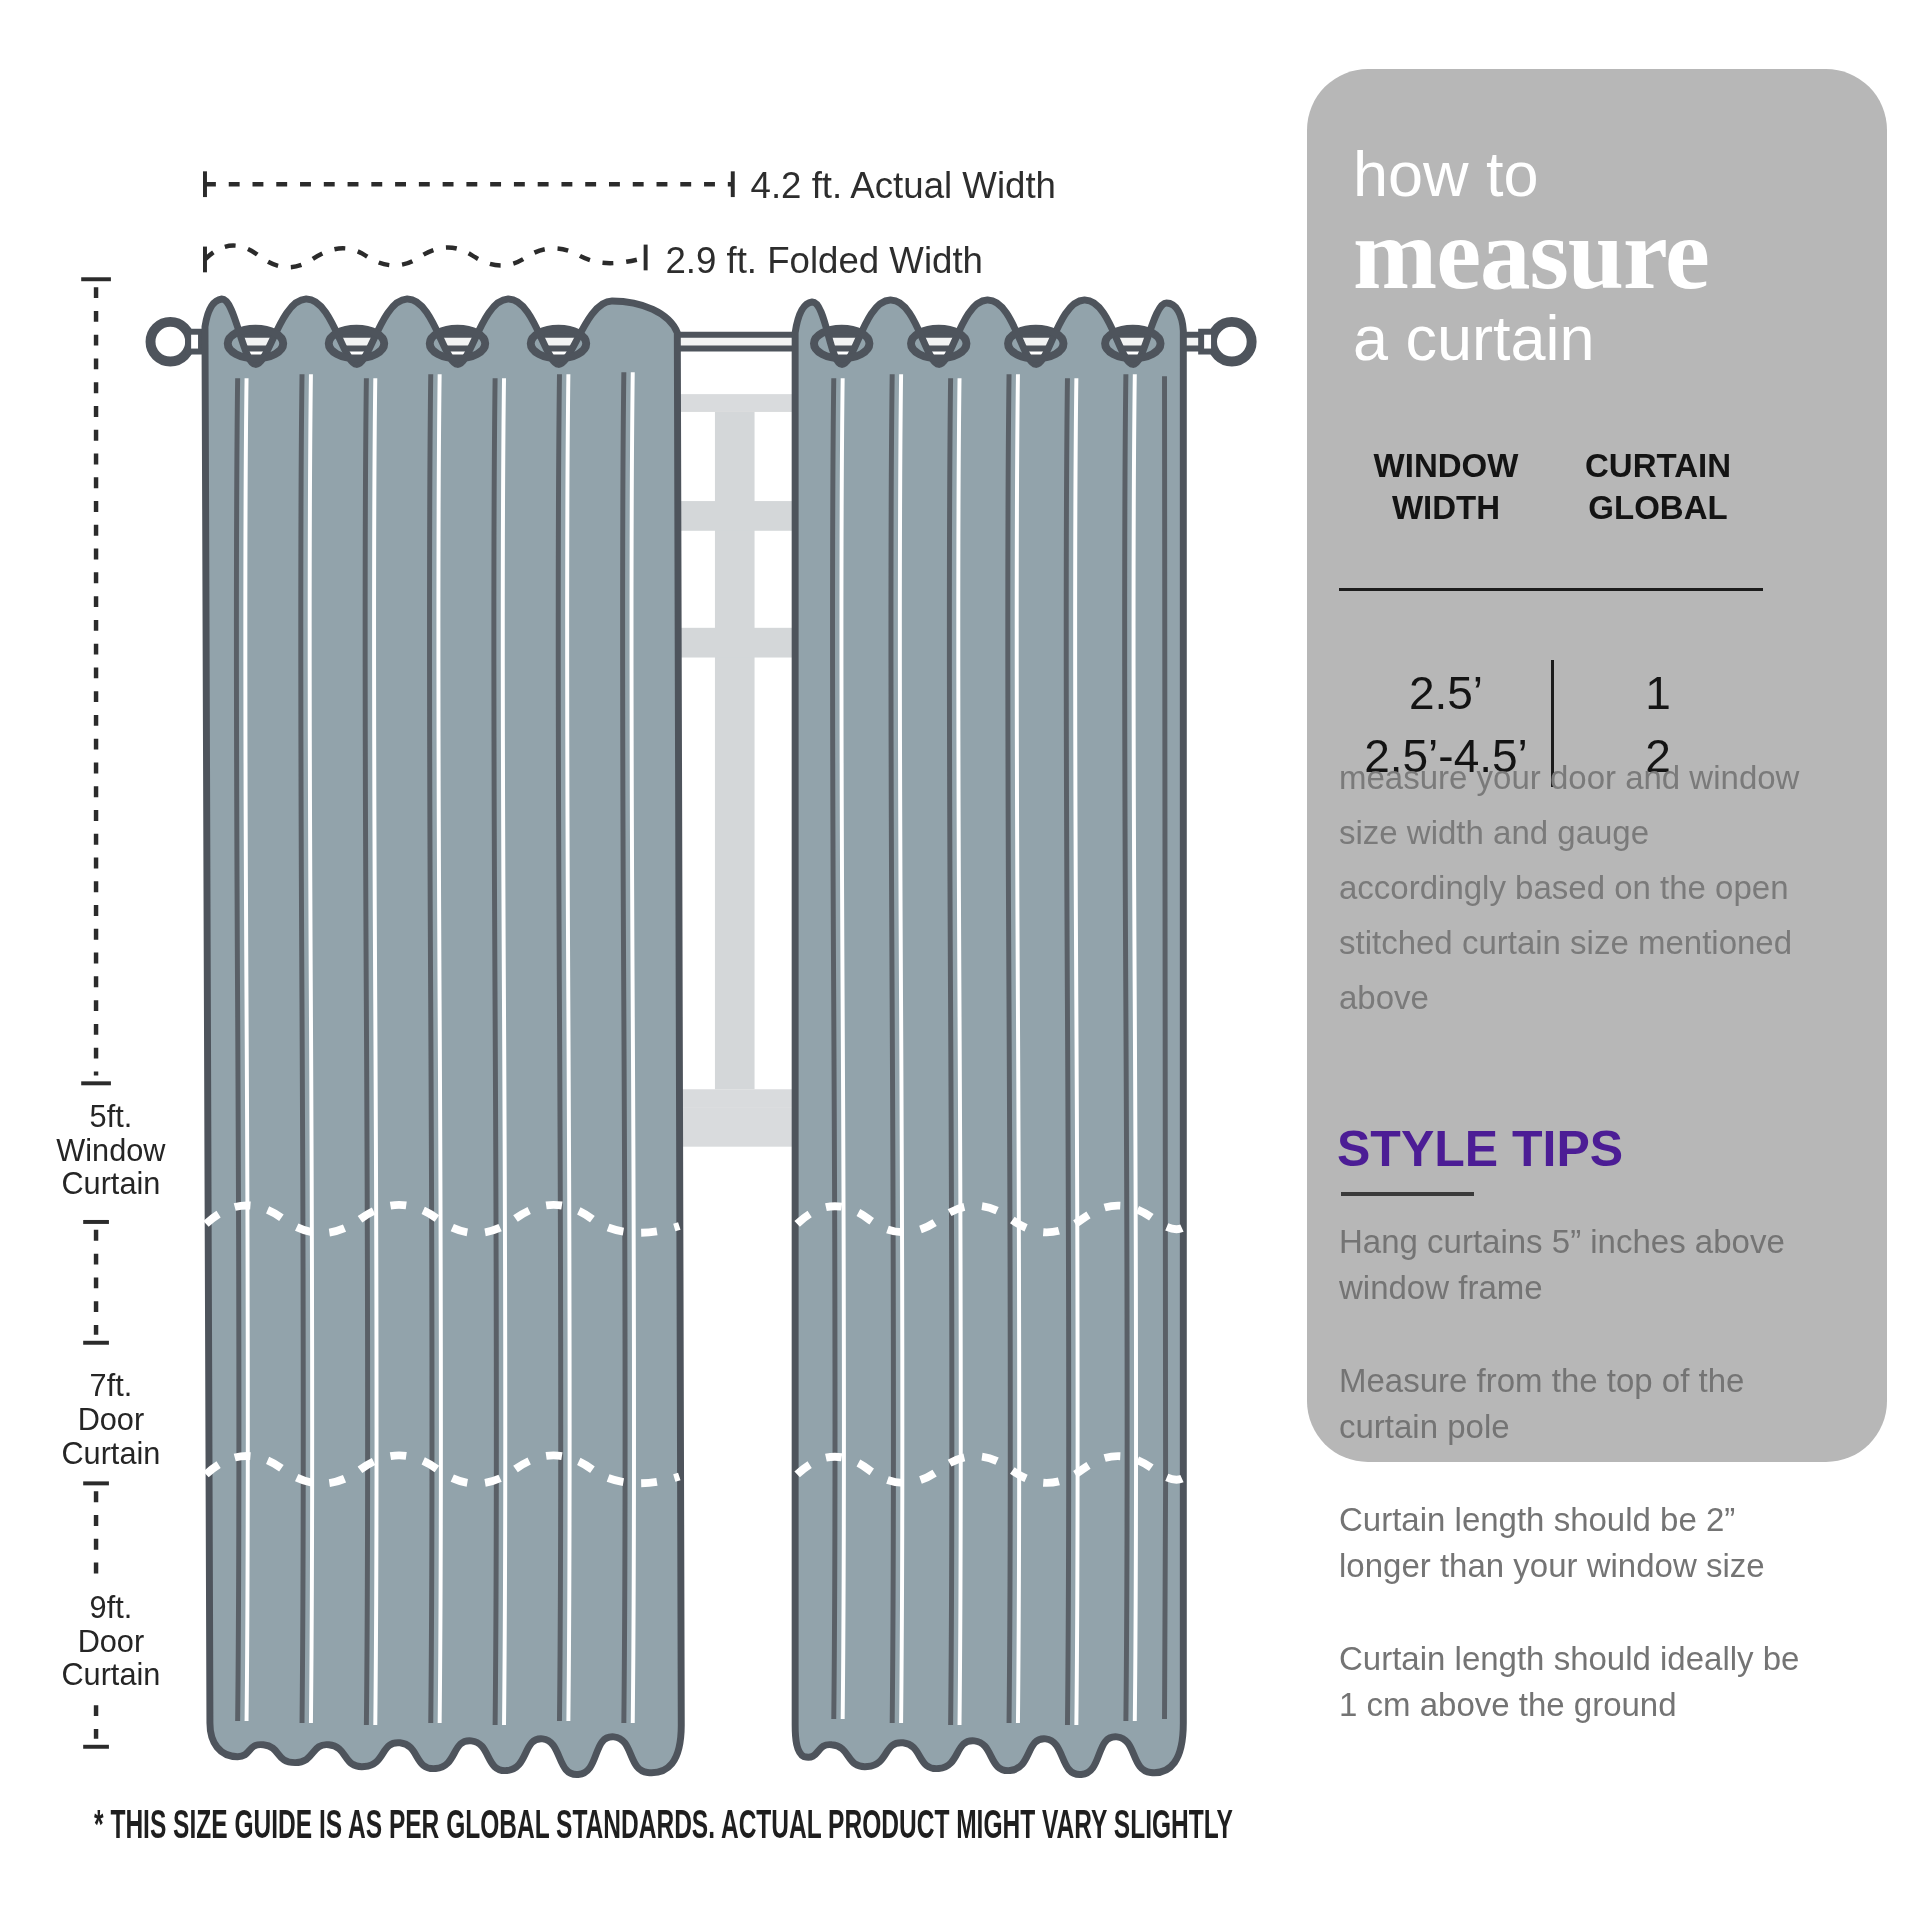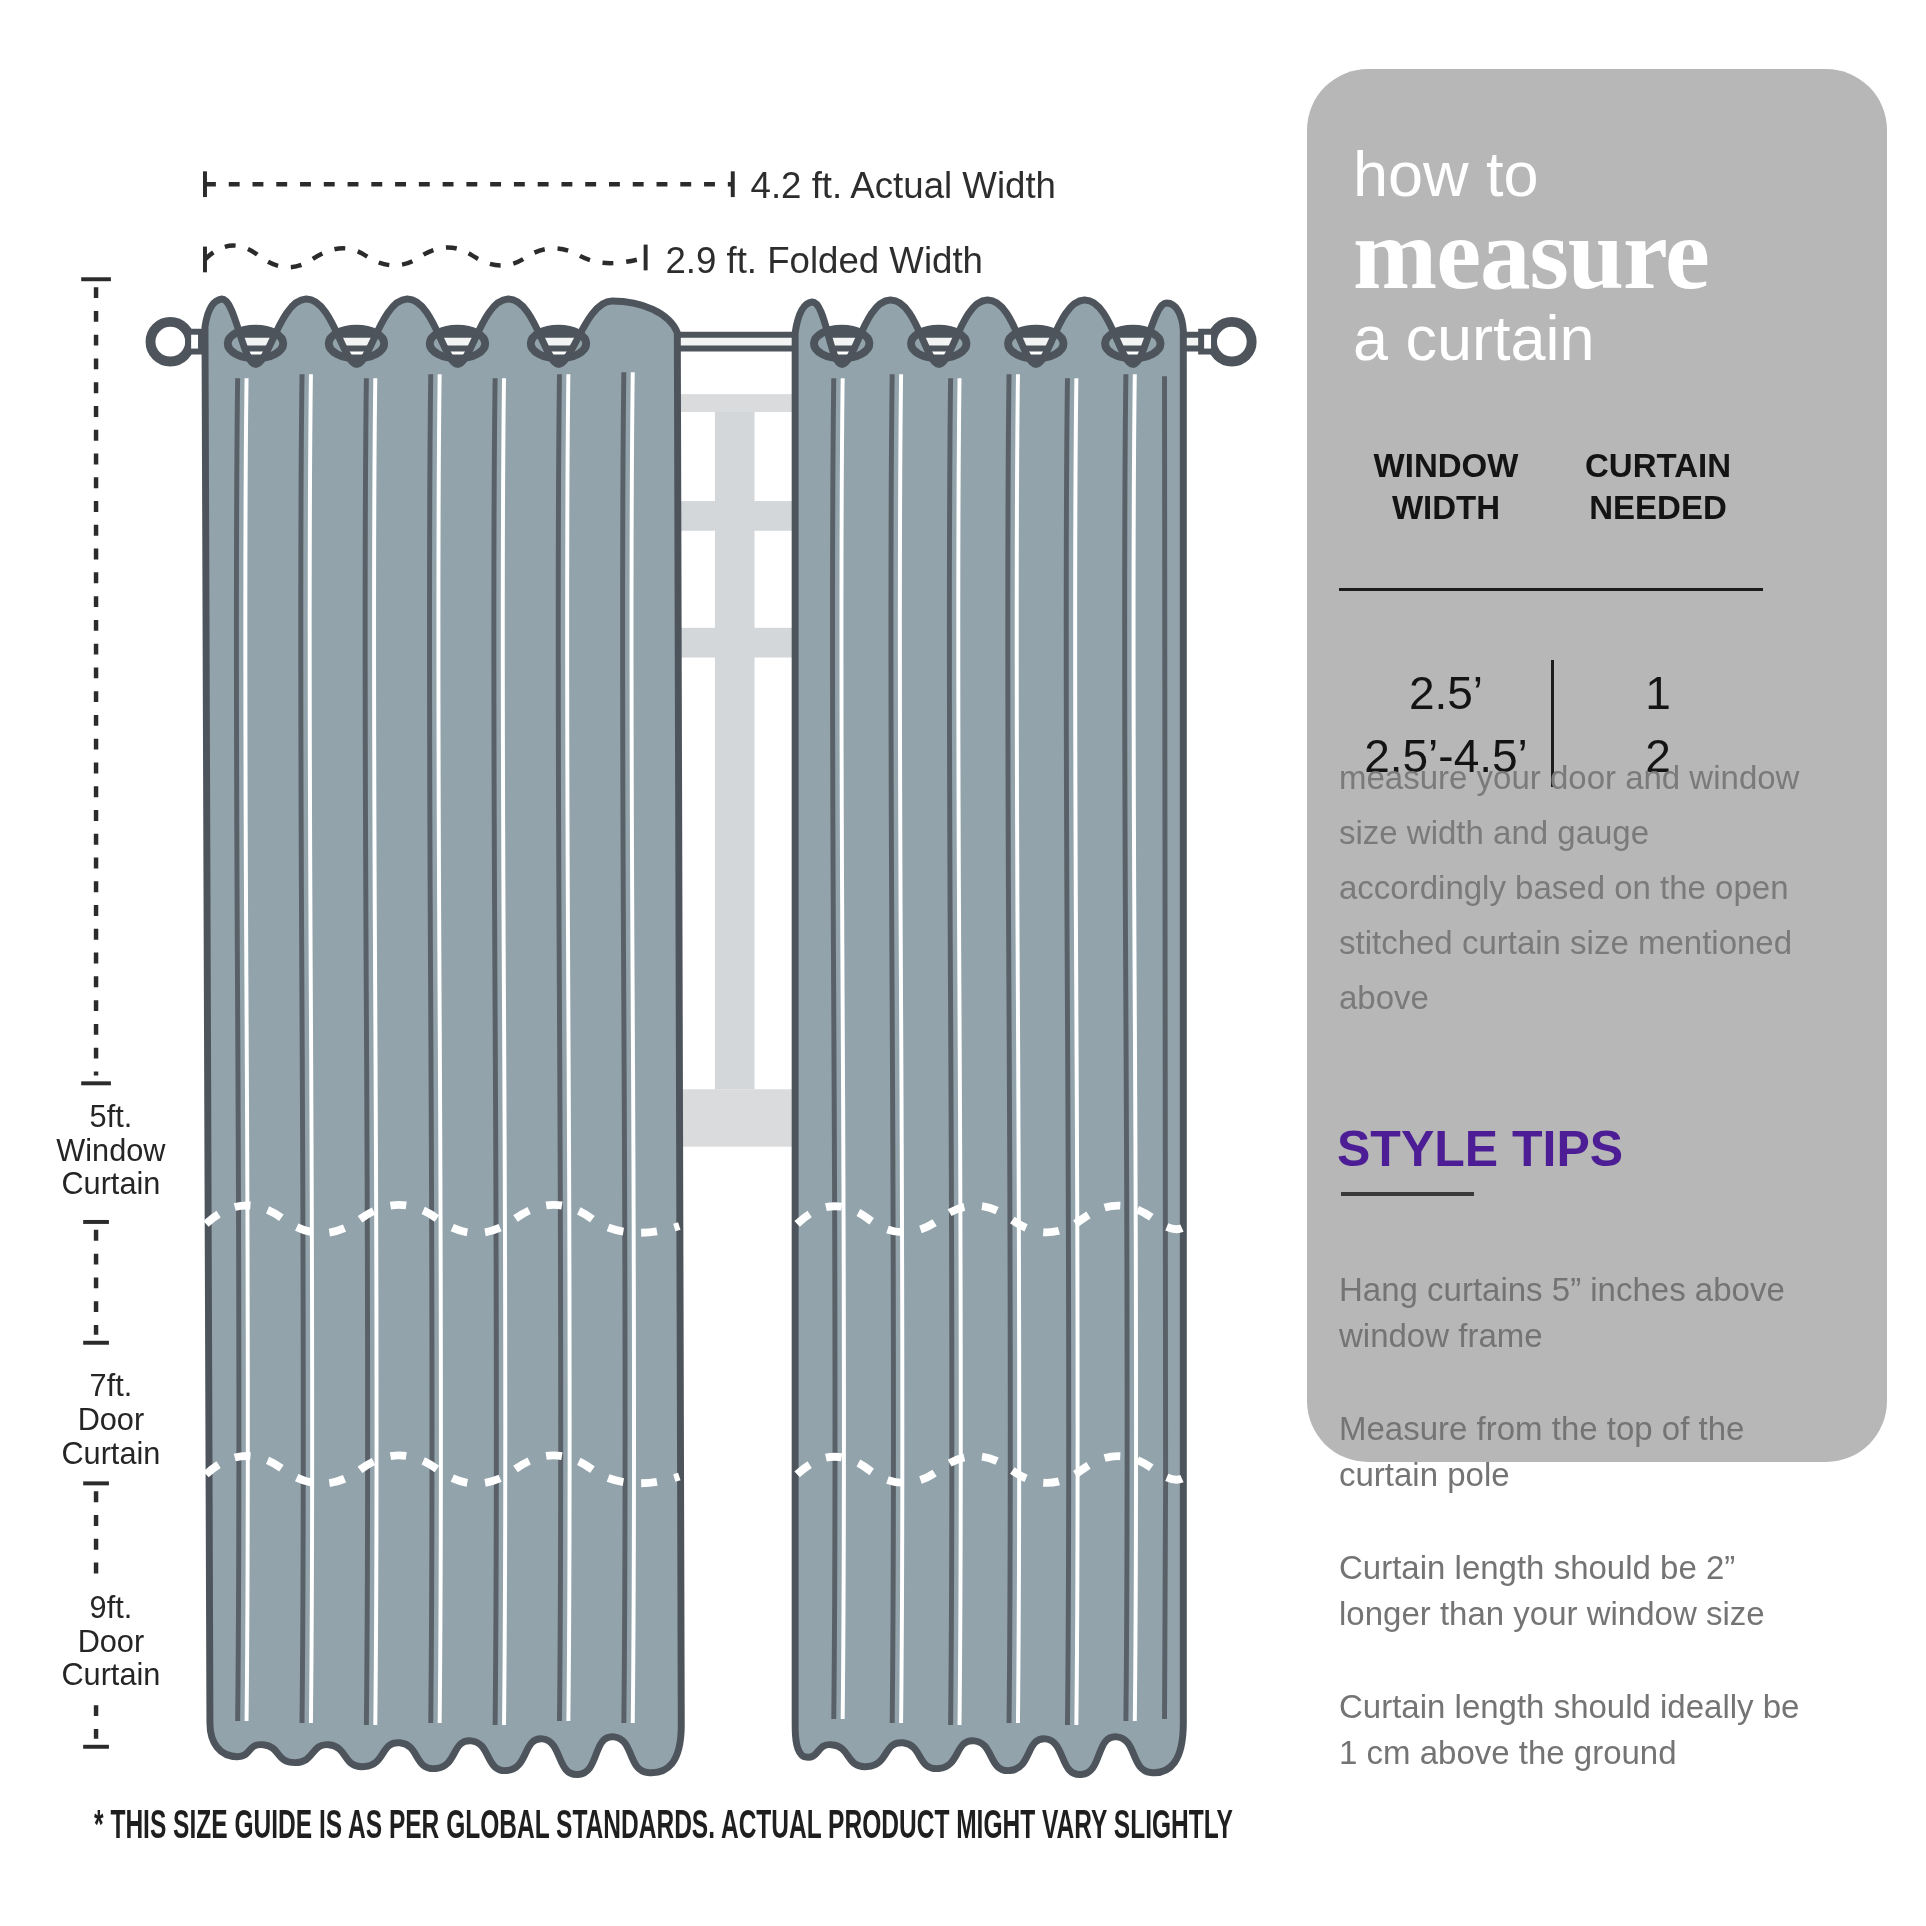--- a/index.html
+++ b/index.html
@@ -27,21 +27,21 @@
   .size-table .tr{display:flex;}
   .size-table .td{font-size:46px;line-height:63px;color:#141414;text-align:center;}
   .size-table .td.c1{flex:0 0 214px;}
   .size-table .td.c2{flex:1;}
 
   .description{position:absolute;left:32px;top:681px;width:473px;
     font-size:33px;line-height:55px;color:#7a7a7a;}
 
   .tips-heading{position:absolute;left:30px;top:1051px;font-size:50px;font-weight:bold;color:#4c1d95;}
   .tips-underline{position:absolute;left:34px;top:1123px;width:133px;height:4px;background:#3a3a3a;}
-  .tips{position:absolute;left:32px;top:1198px;width:473px;}
+  .tips{position:absolute;left:32px;top:1150px;width:473px;}
   .tips .tip{font-size:33px;line-height:46px;color:#747474;margin-bottom:47px;}
 </style>
 </head>
 <body>
 
 <div class="stage">
 
   <svg class="diagram-svg" width="1317" height="1927" viewBox="0 0 1330 1946" xmlns="http://www.w3.org/2000/svg">
 
     <g stroke="#2b2b2b" fill="none">
@@ -217,21 +217,21 @@
 
     <div class="panel-title">
       <div class="t1">how to</div>
       <div class="t2">measure</div>
       <div class="t3">a curtain</div>
     </div>
 
     <div class="size-table">
       <div class="thead">
         <div class="th c1">WINDOW WIDTH</div>
-        <div class="th c2">CURTAIN NEEDED</div>
+        <div class="th c2">CURTAIN GLOBAL</div>
       </div>
       <div class="tbody">
         <div class="divider"></div>
         <div class="tr">
           <div class="td c1">2.5’</div>
           <div class="td c2">1</div>
         </div>
         <div class="tr">
           <div class="td c1">2.5’-4.5’</div>
           <div class="td c2">2</div>

